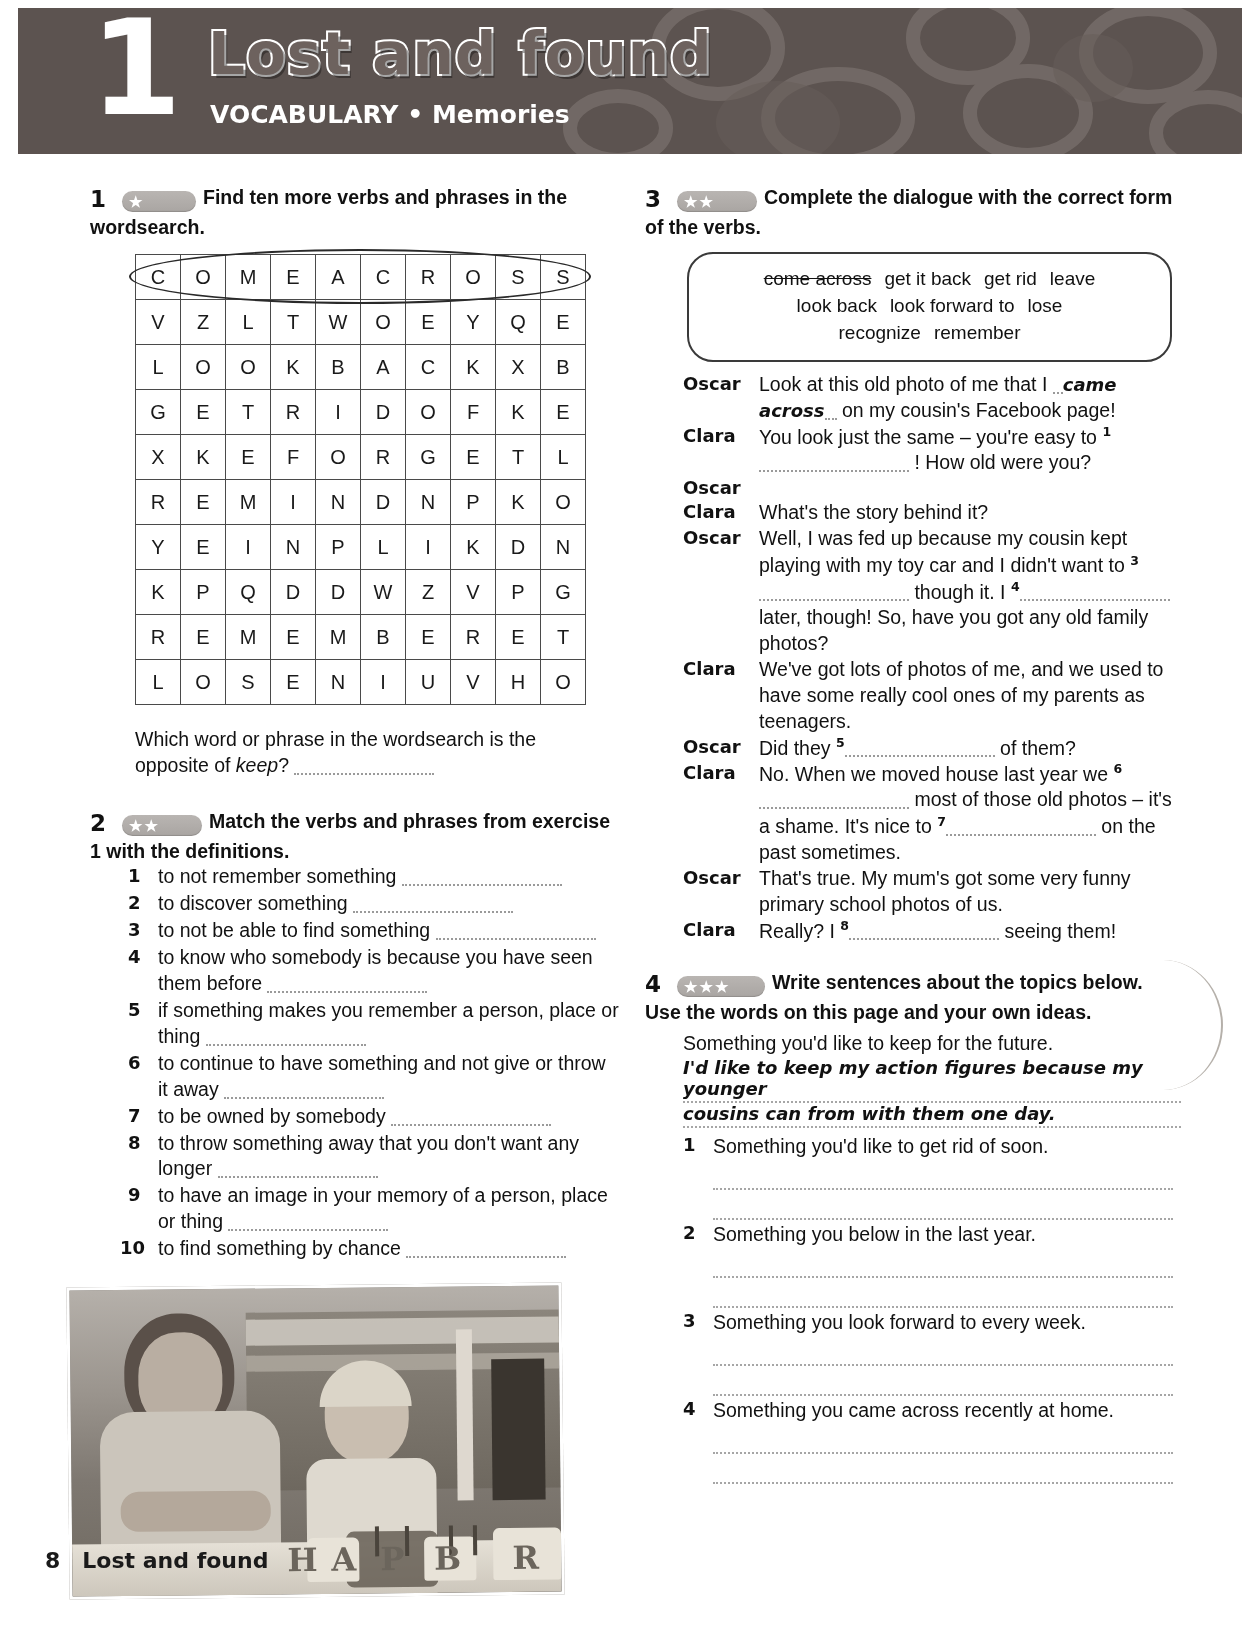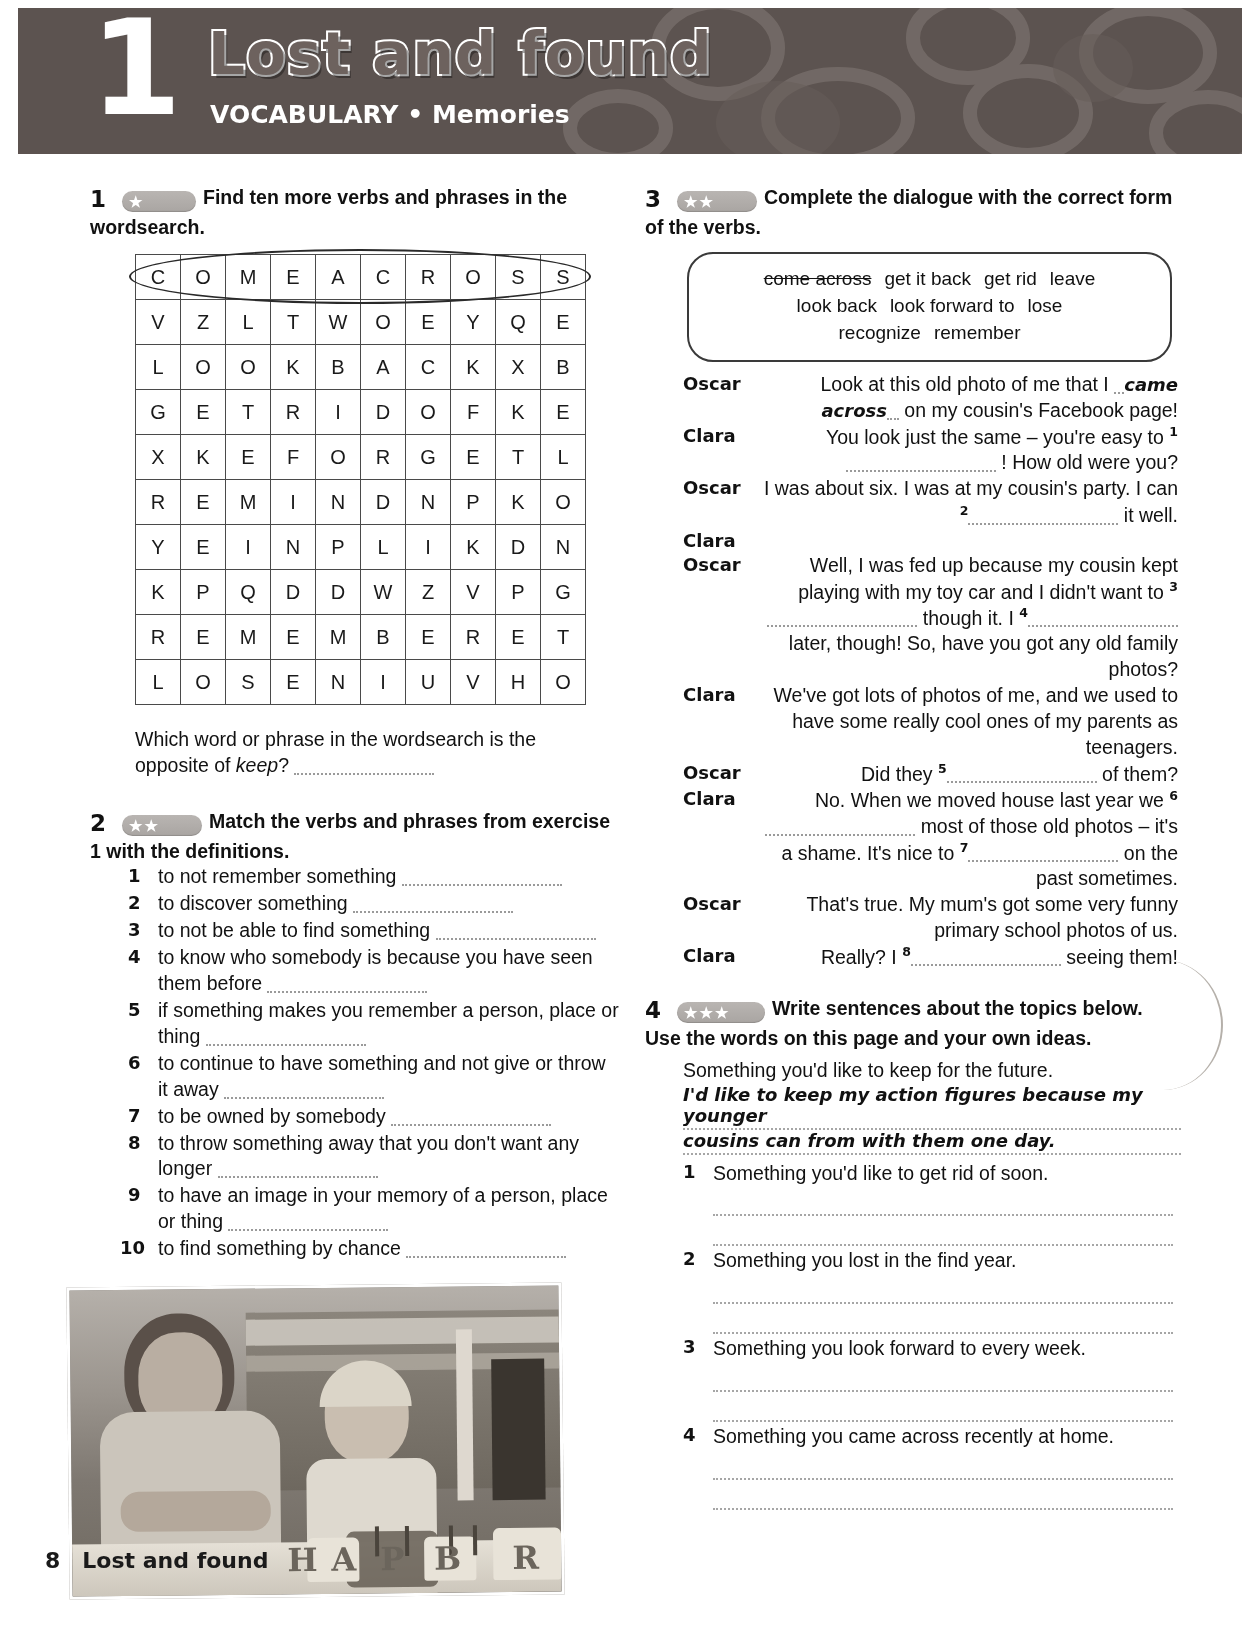--- a/index.html
+++ b/index.html
@@ -234,21 +234,21 @@
   .wordbox .strike { text-decoration:line-through; }
   .wordbox .sp { display:inline-block; width:13px; }
 
   
   .dialogue { margin-left:38px; width:495px; }
   .dline { display:flex; font-size:19.5px; line-height:1.33; }
   .dline .who {
     flex:0 0 76px; font-weight:bold;
     font-family:"DejaVu Sans", sans-serif; font-size:18px;
   }
-  .dline .says { flex:1;text-align:right; }
+  .dline .says { flex:1; }
   sup.num {
     font-weight:bold; font-size:12.5px; vertical-align:super;
     font-family:"DejaVu Sans", sans-serif;
   }
 
   
   .ex4-lead { margin-left:38px; width:498px; font-size:19.5px; line-height:1.33; }
   .write-line {
     border-bottom:2.5px dotted #a6a6a6;
     height:30px; margin-left:30px; width:460px;
@@ -523,24 +523,24 @@
         <div class="dline">
           <div class="who">Oscar</div>
           <div class="says"><span>Look at this old photo of me that I </span><span class="dots" style="width: 10px;"></span><span class="hand">came across</span><span class="dots" style="width: 12px;"></span> <span>on my cousin's Facebook page!</span></div>
         </div>
         <div class="dline">
           <div class="who">Clara</div>
           <div class="says"><span>You look just the same – you're easy to </span><span><sup class="num">1</sup><span class="dots" style="width: 150px;"></span></span> <span>! How old were you?</span></div>
         </div>
         <div class="dline">
           <div class="who">Oscar</div>
-          <div class="says"><span>I was about six. I was at my cousin's party. I can </span><span><sup class="num">2</sup><span class="dots" style="width: 150px;"></span></span> <span>it well.</span></div>
         </div>
         <div class="dline">
           <div class="who">Clara</div>
+          <div class="says"><span>What's the story behind it? </span></div>
         </div>
         <div class="dline">
           <div class="who">Oscar</div>
           <div class="says"><span>Well, I was fed up because my cousin kept playing with my toy car and I didn't want to </span><span><sup class="num">3</sup><span class="dots" style="width: 150px;"></span></span> <span>though it. I </span><span><sup class="num">4</sup><span class="dots" style="width: 150px;"></span></span> <span>later, though! So, have you got any old family photos?</span></div>
         </div>
         <div class="dline">
           <div class="who">Clara</div>
           <div class="says"><span>We've got lots of photos of me, and we used to have some really cool ones of my parents as teenagers. </span></div>
         </div>
         <div class="dline">
@@ -573,21 +573,21 @@
 
     <ul class="ex4-list">
         <li>
           <span class="n">1</span>
           <div class="topic">Something you'd like to get rid of soon.</div>
           <div class="write-line"></div>
           <div class="write-line"></div>
         </li>
         <li>
           <span class="n">2</span>
-          <div class="topic">Something you lost in the find year.</div>
+          <div class="topic">Something you below in the last year.</div>
           <div class="write-line"></div>
           <div class="write-line"></div>
         </li>
         <li>
           <span class="n">3</span>
           <div class="topic">Something you look forward to every week.</div>
           <div class="write-line"></div>
           <div class="write-line"></div>
         </li>
         <li>

